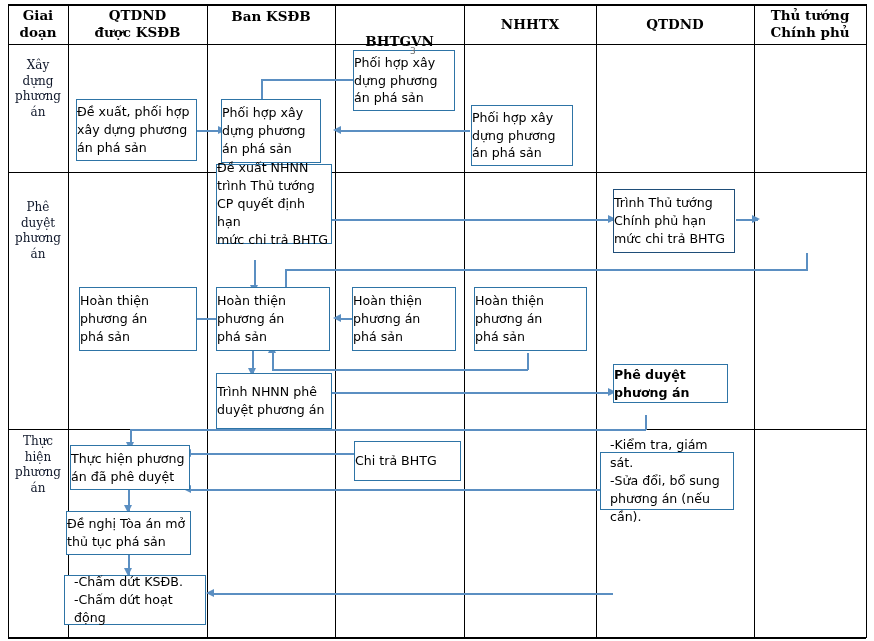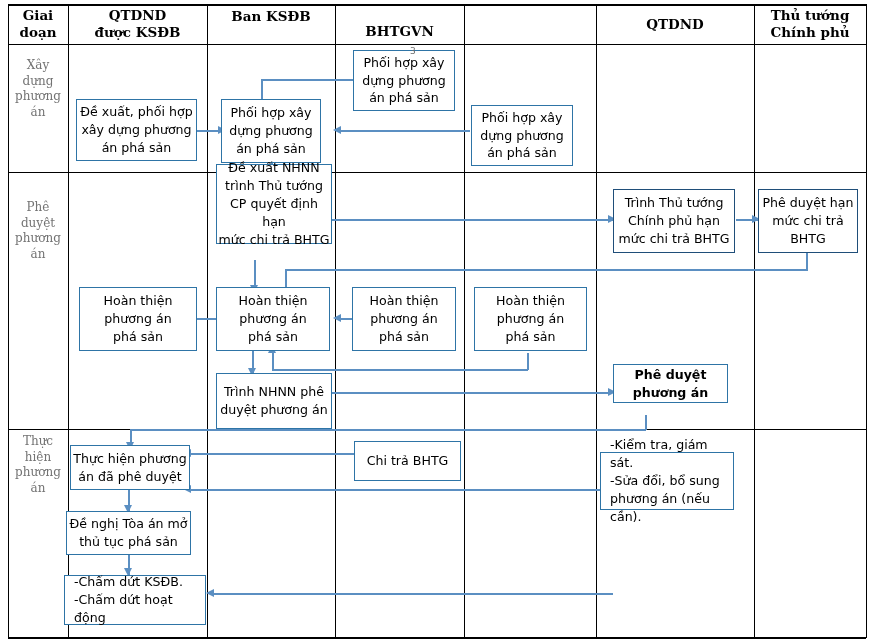--- a/index.html
+++ b/index.html
@@ -12,29 +12,29 @@
   .h-line{height:1px;}
 
   .col-head{
     position:absolute;display:flex;align-items:center;justify-content:center;
     text-align:center;font-family:"DejaVu Serif","Liberation Serif",serif;
     font-weight:bold;font-size:13.5px;color:#000;line-height:1.25;
   }
   .stage-label{
     position:absolute;display:flex;align-items:flex-start;justify-content:center;
     text-align:center;font-family:"DejaVu Serif","Liberation Serif",serif;
-    font-size:12px;color:#737373;line-height:1.3;
+    font-size:12px;color:#0f172a;line-height:1.3;
   }
 
   
   .box{
     position:absolute;box-sizing:border-box;
     border:1.4px solid #2E74A6;background:#ffffff;
     display:flex;align-items:center;justify-content:center;
-    text-align:center;font-size:12.6px;color:#000;line-height:1.42;
+    font-size:12.6px;color:#000;line-height:1.42;
     font-family:"DejaVu Sans","Liberation Sans",sans-serif;
   }
   .box.navy{border-color:#1F4E79;}
   .box.left{justify-content:flex-start;text-align:left;padding-left:9px;}
   .box span{display:block;width:100%;white-space:pre-line;}
 
   
   .conn{position:absolute;background:#5B8FC2;}
   .conn.h{height:1.6px;}
   .conn.v{width:1.6px;}
@@ -68,21 +68,22 @@
   <div class="grid-line h-line" style="left:8px;top:44px; width:858px;"></div>
   <div class="grid-line h-line" style="left:8px;top:172px;width:858px;"></div>
   <div class="grid-line h-line" style="left:8px;top:429px;width:858px;"></div>
   <div class="grid-line h-line" style="left:8px;top:637px;width:858px;height:2px;"></div>
 
   <div class="col-head" style="left: 9px; top: 5px; width: 58px; height: 38px; white-space: pre-line;">Giai
 doạn</div>
   <div class="col-head" style="left: 69px; top: 5px; width: 137px; height: 38px; white-space: pre-line;">QTDND
 được KSĐB</div>
   <div class="col-head" style="left: 208px; top: 5px; width: 126px; height: 22px; white-space: pre-line;">Ban KSĐB</div>
-  <div class="col-head" style="left: 336px; top: 12px; width: 127px; height: 38px; white-space: pre-line;">BHTGVN</div>
+  <div class="col-head" style="left: 336px; top: 22px; width: 127px; height: 38px; white-space: pre-line;">BHTGVN</div>
+  <div class="col-head" style="left: 465px; top: 5px; width: 130px; height: 38px; white-space: pre-line;">NHHTX</div>
   <div class="col-head" style="left: 597px; top: 5px; width: 156px; height: 38px; white-space: pre-line;">QTDND</div>
   <div class="col-head" style="left: 755px; top: 5px; width: 110px; height: 38px; white-space: pre-line;">Thủ tướng
 Chính phủ</div>
 
   <div class="stage-label" style="left: 9px; top: 58px; width: 58px; white-space: pre-line;">Xây
 dựng
 phương
 án</div>
   <div class="stage-label" style="left: 9px; top: 200px; width: 58px; white-space: pre-line;">Phê
 duyệt
@@ -193,25 +194,20 @@
     </div>
   <div class="box" style="left:216px;top:373px;width:116px;height:56px;">
       <span>Trình NHNN phê
 duyệt phương án</span>
     </div>
   <div class="box navy" style="left:613px;top:189px;width:122px;height:64px;">
       <span>Trình Thủ tướng
 Chính phủ hạn
 mức chi trả  BHTG</span>
     </div>
-  <div class="box navy" style="left:758px;top:189px;width:100px;height:64px;">
-      <span>Phê duyệt hạn
-mức chi trả
-BHTG</span>
-    </div>
   <div class="box" style="left:613px;top:364px;width:115px;height:39px;font-weight:bold;">
       <span>Phê duyệt
 phương án</span>
     </div>
 
   <div class="conn h" style="left:190px;top:453px;width:164px;"></div>
   <div class="arrow left" style="left:183px;top:449px;"></div>
 
   <div class="conn h" style="left:190px;top:489px;width:420px;"></div>
   <div class="arrow left" style="left:183px;top:485px;"></div>

